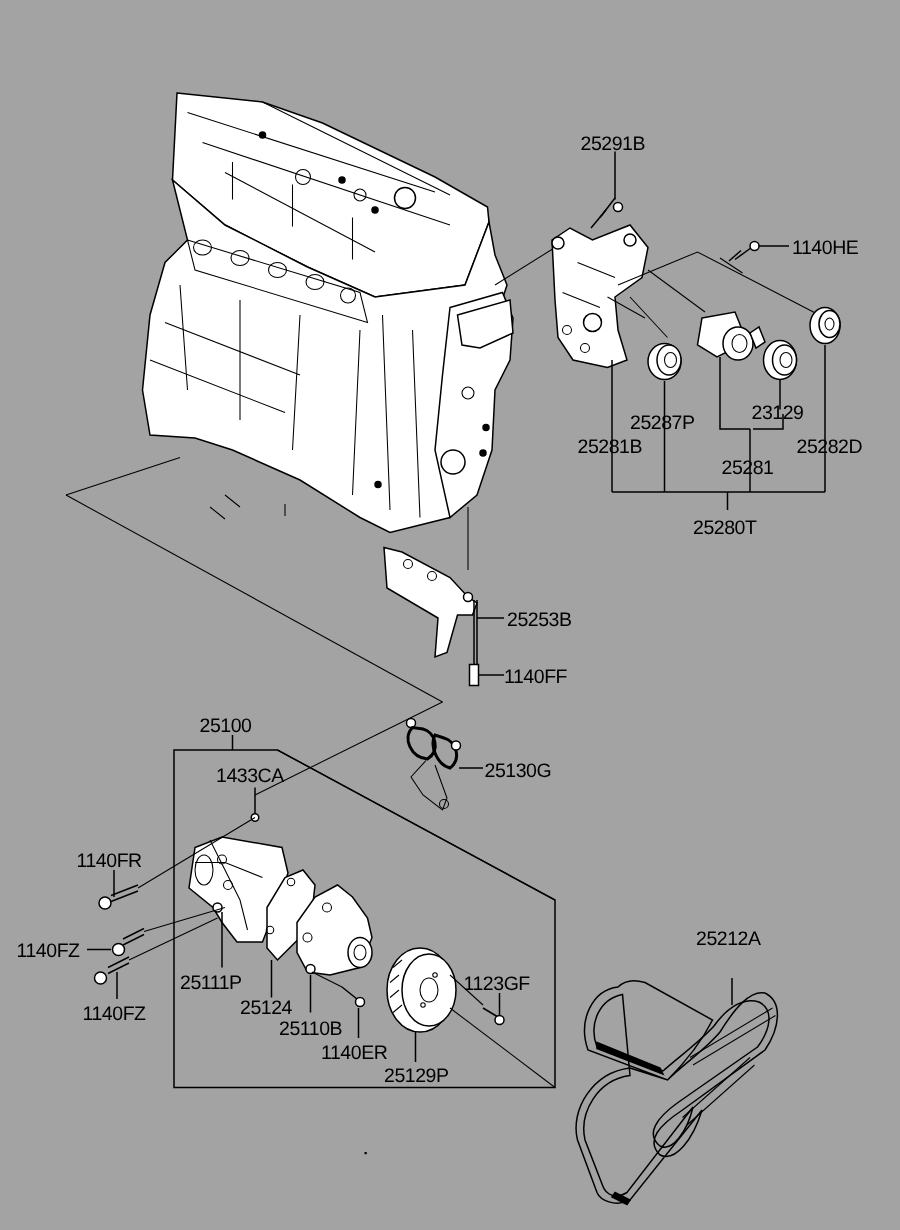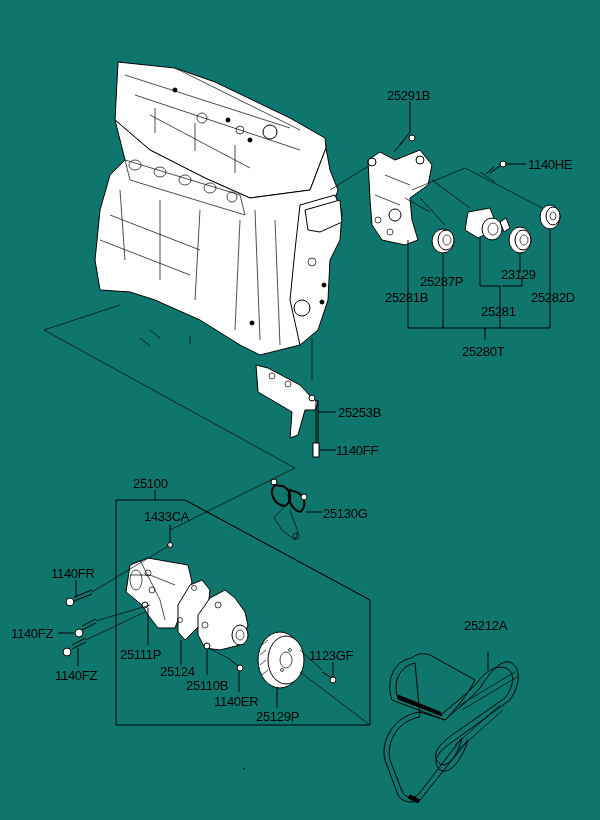--- a/index.html
+++ b/index.html
@@ -1,16 +1,16 @@
 <!DOCTYPE html>
 <html><head>
 <meta charset="utf-8">
 <style>
   html,body{margin:0;padding:0;background:#ffffff;}
-  #canvas{position:relative;width:600px;height:820px;background:#0f766e;overflow:hidden;}
+  #canvas{position:relative;width:600px;height:820px;background:#a3a3a3;overflow:hidden;}
   svg{position:absolute;left:0;top:0;}
   .lbl{font-family:"Liberation Sans",sans-serif;font-size:13px;fill:#000;letter-spacing:-0.3px;}
   .ln{stroke:#000;stroke-width:1;fill:none;}
   .thin{stroke:#000;stroke-width:0.7;fill:none;}
   .part{stroke:#000;stroke-width:1;fill:#fff;}
   .dark{fill:#000;stroke:#000;}
 </style>
 </head>
 <body>
 

